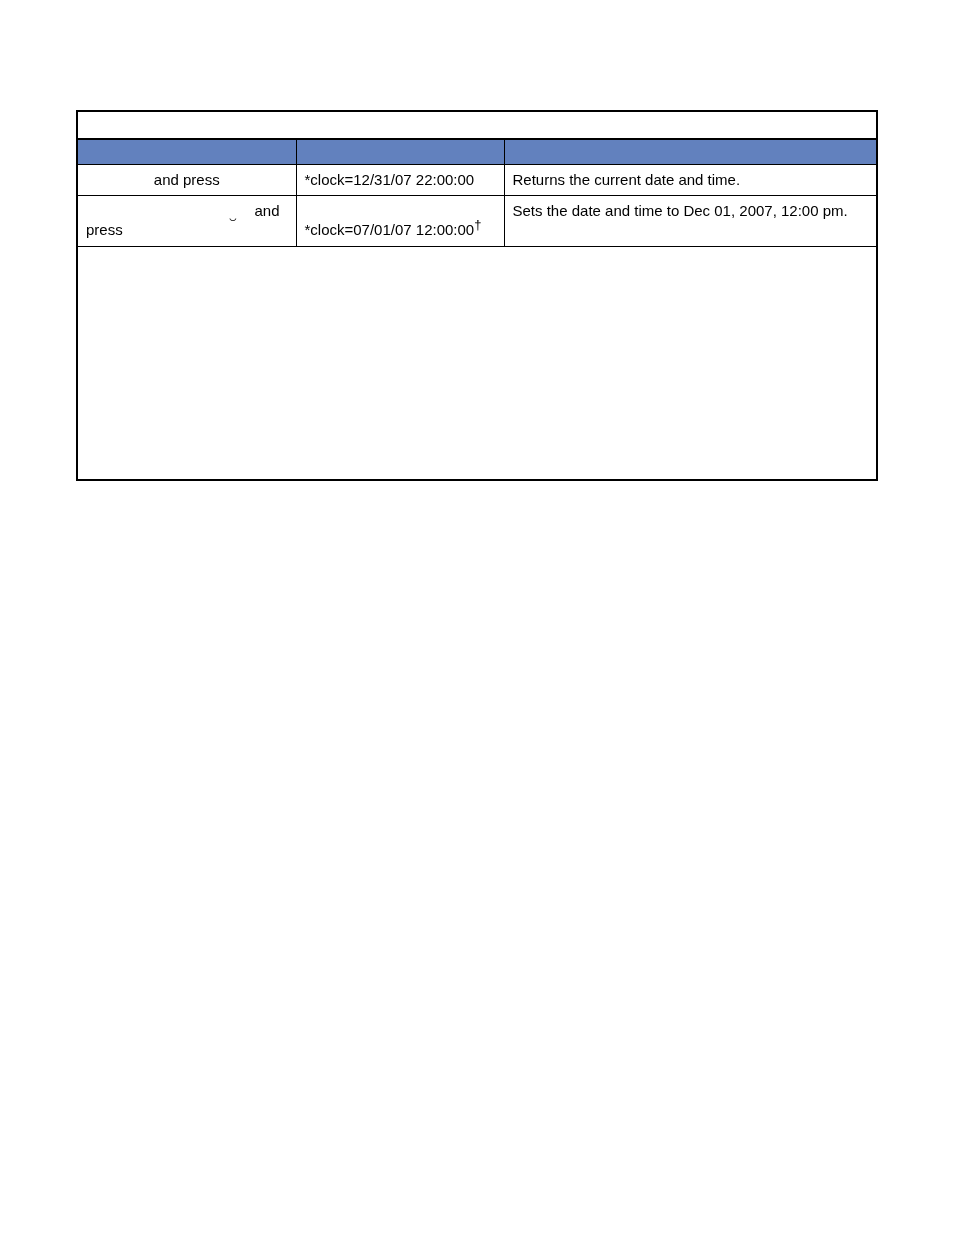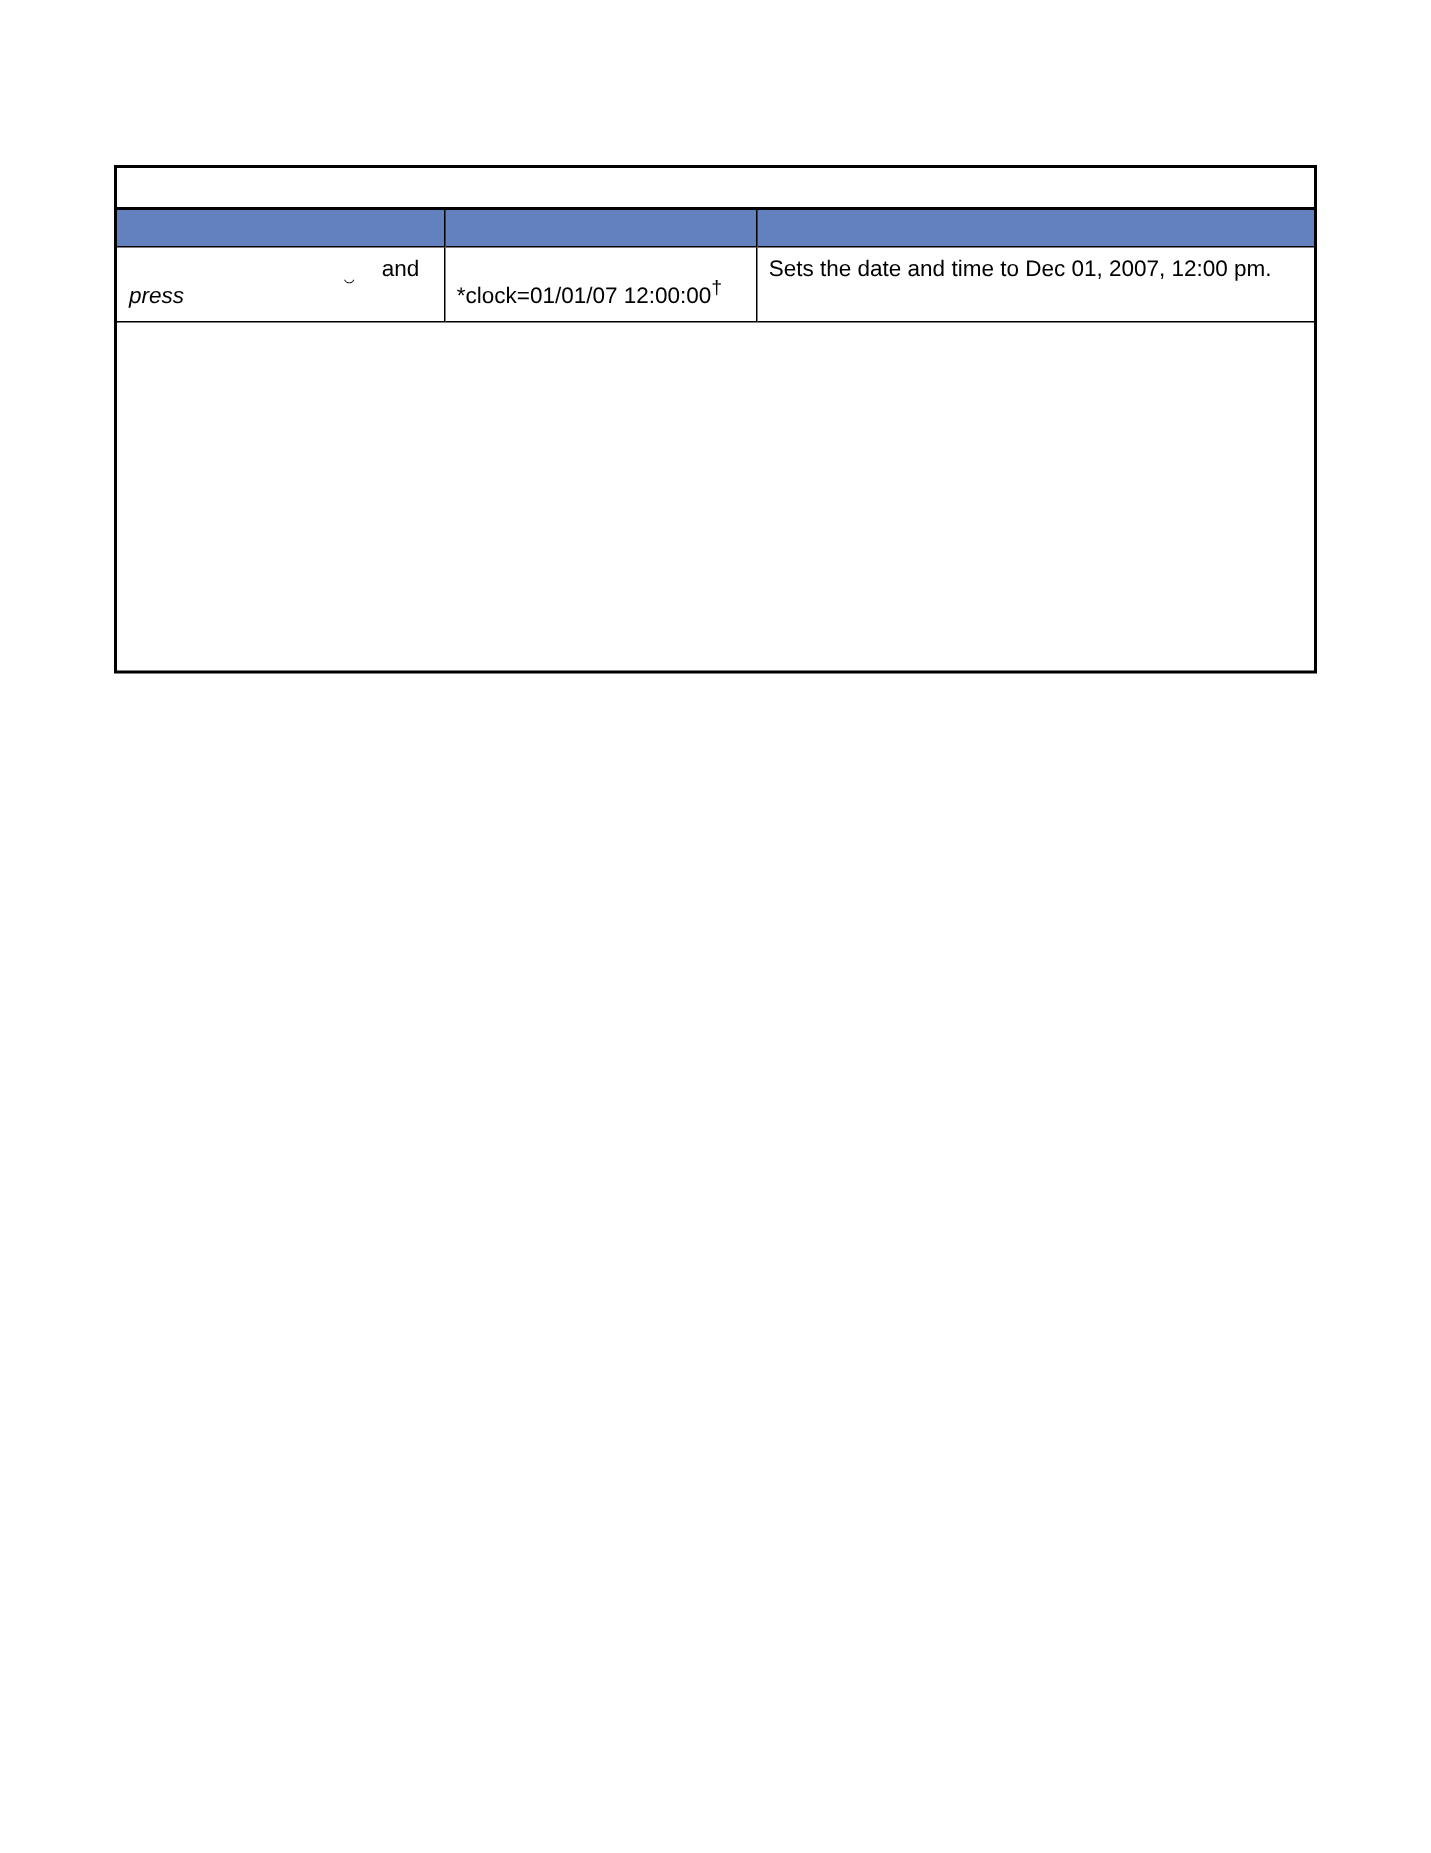--- a/index.html
+++ b/index.html
@@ -82,21 +82,20 @@
     padding-right: 8px;
   }
   .squiggle {
     font-size: 12px;
     line-height: 1;
     color: #000000;
     transform: translateY(2px);
   }
   .type-r1-line2 {
     text-align: right;
-    font-style: italic;
   }
   .dagger {
     font-size: 13px;
     vertical-align: super;
     line-height: 0;
   }
   .filler {
     height: 232px;
     border: none !important;
   }
@@ -118,33 +117,44 @@
           <col class="c2">
           <col class="c3">
       </colgroup>
       <tbody>
         <tr class="header-row">
           <td></td>
           <td></td>
           <td></td>
         </tr>
 
+        <tr class="data-row r0">
+          <td class="col-type">
+            <span>and press</span>
+          </td>
+          <td class="col-disp">
+            <span>*clock=12/31/07 22:00:00</span>
+          </td>
+          <td class="col-desc">
+            <span>Returns the current date and time.</span>
+          </td>
+        </tr>
 
         <tr class="data-row r1">
           <td class="col-type">
             <span class="type-r1">
               <span class="type-r1-line1">
                 <span class="squiggle">‿</span>
                 <span>and</span>
               </span>
               <span class="type-r1-line2">press</span>
             </span>
           </td>
           <td class="col-disp">
-            <span>*clock=01/01/07 12:00:00</span><span class="dagger">†</span>
+            <span>*clock=07/01/07 12:00:00</span><span class="dagger">†</span>
           </td>
           <td class="col-desc">
             <span>Sets the date and time to Dec 01, 2007, 12:00 pm.</span>
           </td>
         </tr>
 
         <tr class="filler-row">
           <td colspan="3">
               <div class="filler"></div>
             </td>

